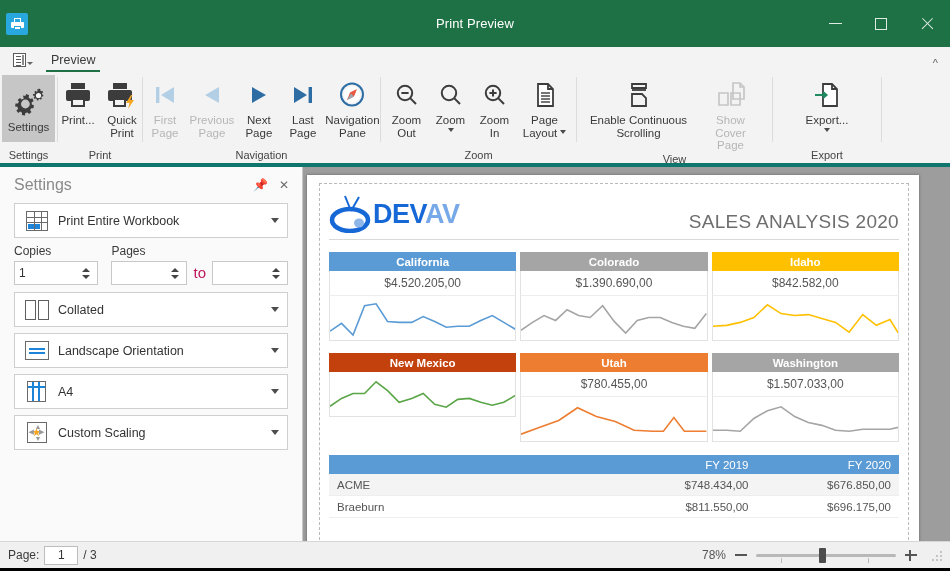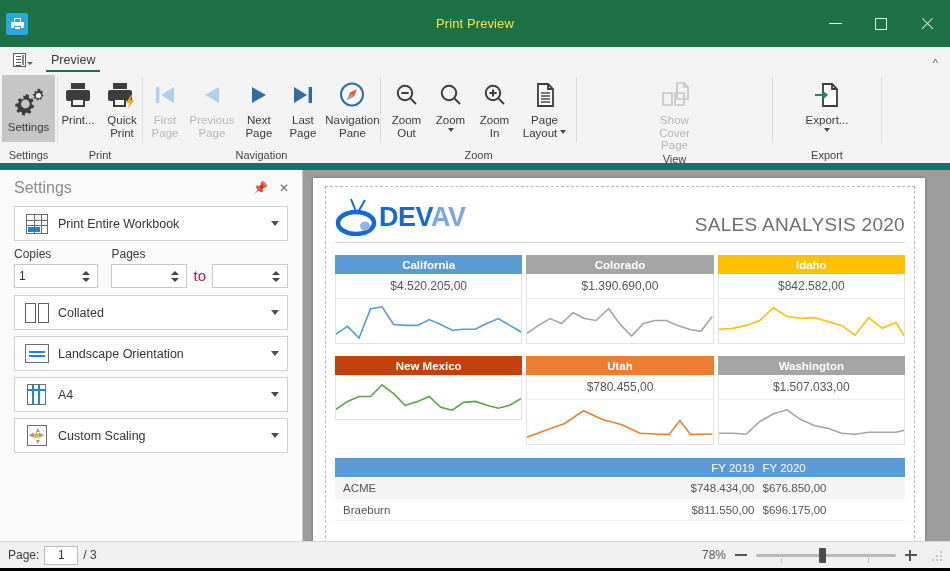--- a/index.html
+++ b/index.html
@@ -21,34 +21,34 @@
               justify-content:center; position:relative; }
   .app-icon .printer { width:13px; height:12px; position:relative; }
   .app-icon .printer .body { position:absolute; left:0; top:4px; width:13px;
               height:6px; background:#fff; border-radius:1px; }
   .app-icon .printer .top { position:absolute; left:3px; top:0; width:7px;
               height:5px; border:1.5px solid #fff; border-bottom:none;
               background:#29a8e0; }
   .app-icon .printer .out { position:absolute; left:3px; top:8px; width:7px;
               height:4px; background:#fff; border:1px solid #29a8e0; }
   .title-text { position:absolute; left:0; right:0; text-align:center;
-              color:#fde047; font-size:13px; letter-spacing:.1px; pointer-events:none; }
+              color:#ffffff; font-size:13px; letter-spacing:.1px; pointer-events:none; }
   .win-btns { margin-left:auto; display:flex; height:47px; }
   .win-btn { width:46px; height:47px; display:flex; align-items:center;
              justify-content:center; color:#e8f2ec; font-size:14px; }
   .wb-min { width:13px; height:1px; background:#dfece4; }
   .wb-max { width:12px; height:12px; border:1.4px solid #dfece4; }
   .wb-close { position:relative; width:14px; height:14px; }
   .wb-close:before, .wb-close:after { content:""; position:absolute; left:0;
              top:6px; width:15px; height:1.4px; background:#dfece4; }
   .wb-close:before { transform:rotate(45deg); }
   .wb-close:after  { transform:rotate(-45deg); }
 
   
-  .ribbon { background:#f3f3f3; border-bottom:7px solid #0f766e; flex:0 0 auto; }
+  .ribbon { background:#f3f3f3; border-bottom:4px solid #0f766e; flex:0 0 auto; }
   .tabrow { height:25px; display:flex; align-items:flex-end; position:relative;
             padding-left:6px; }
   .filemenu { width:34px; height:22px; display:flex; align-items:center;
               justify-content:center; gap:1px; margin-bottom:1px; }
   .fm-ico { width:13px; height:14px; border:1.4px solid #5b5b5b; position:relative;
             background:#fff; }
   .fm-ico:before { content:""; position:absolute; left:2px; top:2px; width:5px;
             height:1px; background:#5b5b5b; box-shadow:0 3px 0 #5b5b5b,
             0 6px 0 #5b5b5b, 0 9px 0 #5b5b5b; }
   .fm-ico:after { content:""; position:absolute; right:1px; top:1px; width:2px;
@@ -143,21 +143,21 @@
       height:1.4px; background:#1e84d8; box-shadow:0 9px 0 #1e84d8; }
   .gi-scale { width:20px; height:21px; display:flex; align-items:center;
       justify-content:center; color:#f5a623; font-size:11px; }
   .gi-scale .tri { position:absolute; color:#9a9a9a; font-size:7px; }
   .gi-scale .t-t { top:0px; left:7px; }
   .gi-scale .t-b { bottom:0px; left:7px; }
   .gi-scale .t-l { left:1px; top:5px; }
   .gi-scale .t-r { right:1px; top:5px; }
 
   
-  .preview-area { flex:1; background:#9d9d9d; padding:8px 0 0 10px;
+  .preview-area { flex:1; background:#9d9d9d; padding:8px 0 0 4px;
         overflow:hidden; position:relative; }
   .page { width:612px; height:380px; background:#fff; position:relative;
         box-shadow:0 0 3px rgba(0,0,0,.35); }
   .page-margin { position:absolute; left:12px; top:8px; right:10px; bottom:0;
         border-top:1px dashed #b9b9b9; border-left:1px dashed #b9b9b9;
         border-right:1px dashed #b9b9b9; pointer-events:none; }
   .doc { position:absolute; left:22px; top:20px; right:20px; }
   .doc-head { display:flex; align-items:flex-end; justify-content:space-between;
         border-bottom:1px solid #d9d9d9; padding-bottom:6px; }
   .logo { display:flex; align-items:center; }
@@ -183,21 +183,21 @@
 
   .tbl { margin-top:13px; }
   .tbl-head { display:flex; background:#5a9bd5; color:#fff; height:19px;
         align-items:center; font-size:11.5px; }
   .tbl-row { display:flex; height:22px; align-items:center; font-size:11.5px;
         color:#555; border-bottom:1px solid #eee; }
   .tbl-row.alt { background:#f4f4f4; }
   .c1 { width:45%; padding-left:8px; }
   .c2 { width:5%; }
   .c3 { width:25%; text-align:right; padding-right:8px; }
-  .c4 { width:25%; padding-right:8px; }
+  .c4 { width:25%; text-align:right; padding-right:8px; }
 
   
   .statusbar { height:27px; background:#f0f0f0; border-top:1px solid #d6d6d6;
         display:flex; align-items:center; padding:0 8px 0 8px; flex:0 0 auto; }
   .sb-label { font-size:12px; color:#3a3a3a; }
   .sb-pagebox { width:34px; height:19px; border:1px solid #bdbdbd; background:#fff;
         margin:0 5px; display:flex; align-items:center; justify-content:center;
         font-size:12px; color:#333; }
   .sb-right { margin-left:auto; display:flex; align-items:center; gap:8px; }
   .sb-zoom { font-size:12px; color:#555; }
@@ -431,20 +431,33 @@
             <span class="lbl">Page</span>
             <span class="lbl"><span>Layout</span><i class="dncaret inl"></i></span>
           </div>
         </div>
         <div class="group-label">Zoom</div>
       </div>
       <div class="gsep"></div>
 
       <div class="group" style="width:195px">
         <div class="group-items" style="justify-content:center;gap:0">
+          <div class="bigbtn" style="width:112px">
+            <div class="ic">
+              <svg width="30" height="28" viewBox="0 0 30 28">
+                  <g fill="none" stroke="#3c3c3c" stroke-width="1.8">
+                <path d="M8 3h14v4H8z"></path>
+                    <path d="M8 9h14"></path>
+                <path d="M8 13h10l4 4v8H8z"></path>
+                  </g>
+                </svg>
+            </div>
+            <span class="lbl">Enable Continuous</span>
+            <span class="lbl">Scrolling</span>
+          </div>
           <div class="bigbtn disabled" style="width:72px">
             <div class="ic">
               <svg width="34" height="28" viewBox="0 0 34 28">
                   <g fill="none" stroke="#c6c6c6" stroke-width="1.7">
                 <path d="M19 2h7l4 4v12h-11z"></path>
                     <path d="M26 2v4h4"></path>
                 <path d="M5 12h9v12H5z"></path>
                     <path d="M17 12h9v12h-9z"></path>
                   </g>
                 </svg>

